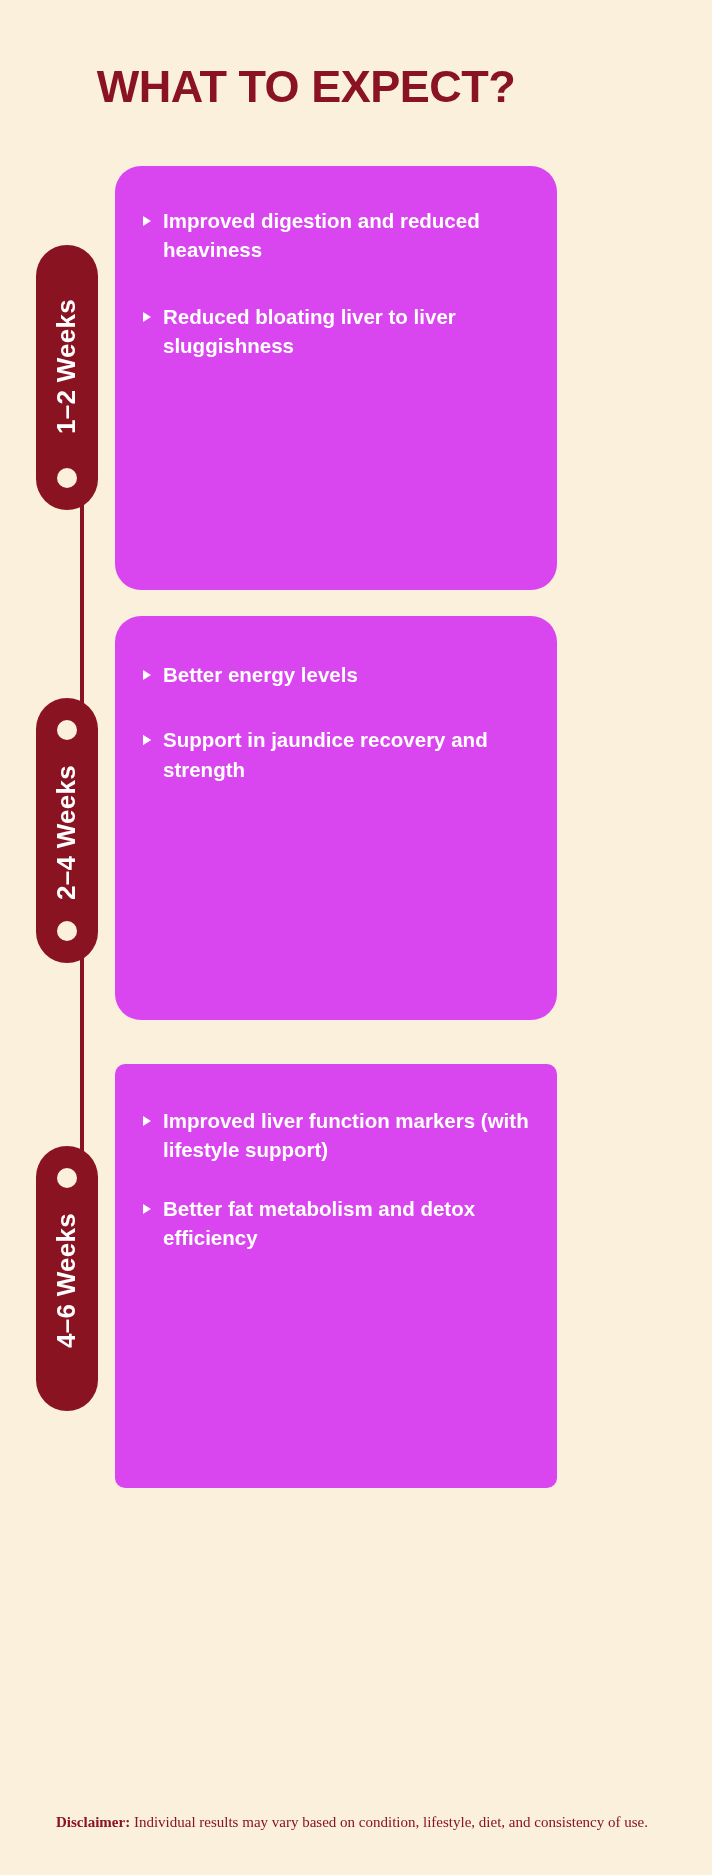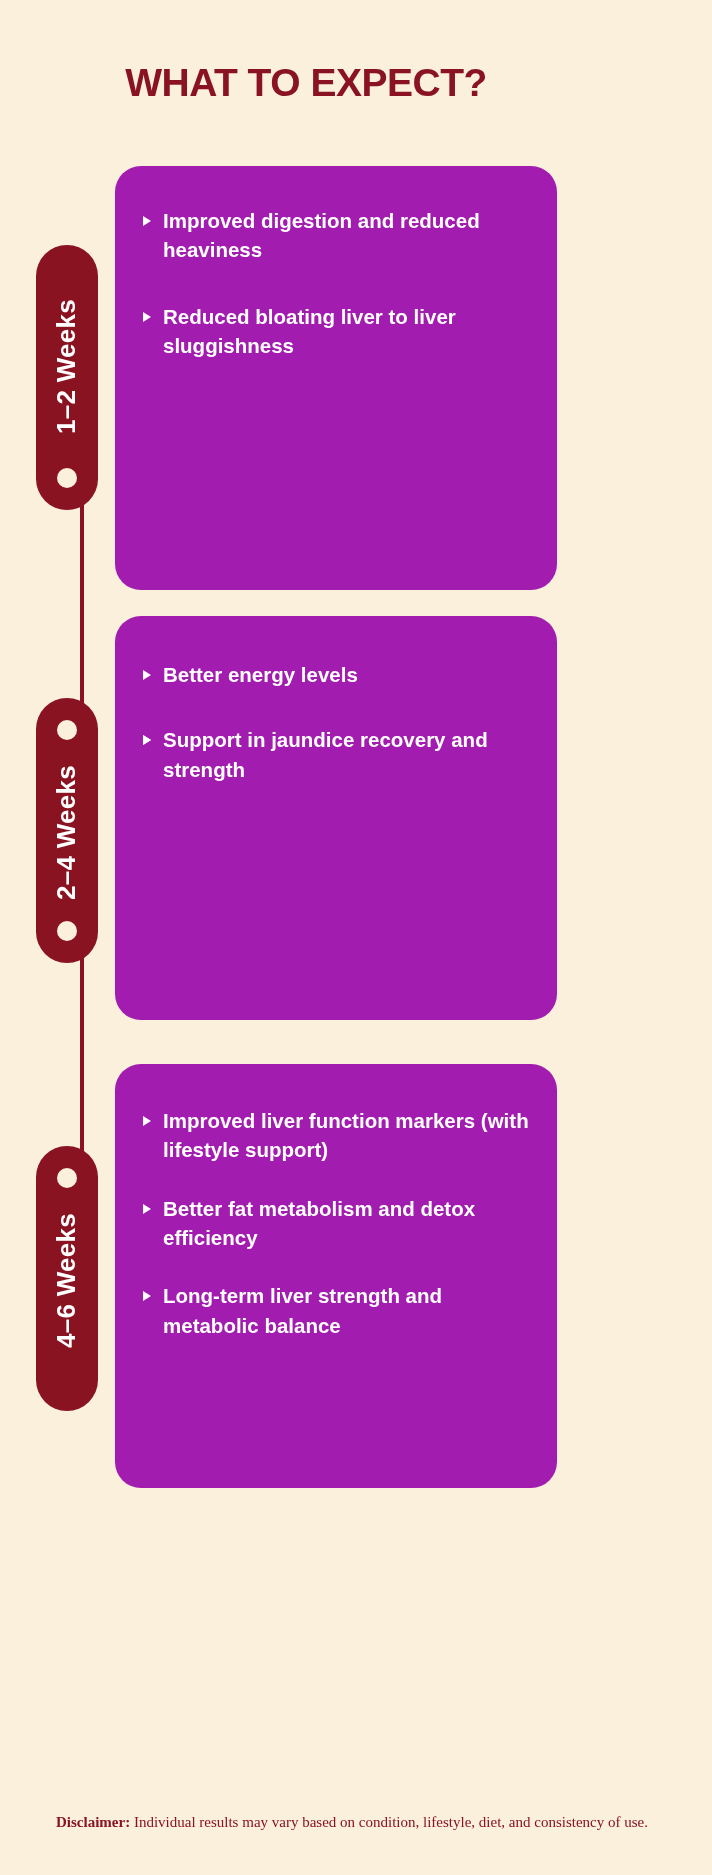--- a/index.html
+++ b/index.html
@@ -23,21 +23,21 @@
     background: #faf0dc;
   }
 
   
   .title {
     position: absolute;
     top: 62px;
     left: 0;
     width: 612px;
     text-align: center;
-    font-size: 39px;
+    font-size: 45px;
     font-weight: 700;
     letter-spacing: -0.5px;
     color: #8a1322;
     line-height: 1.1;
   }
 
   
   .rail {
     position: absolute;
     left: 80px;
@@ -97,27 +97,27 @@
   }
   .dot-bottom { bottom: 22px; }
   .dot-top    { top: 22px; }
 
   
   .card {
     position: absolute;
     left: 115px;
     width: 442px;
     border-radius: 26px;
-    background: #a21caf;
+    background: #d946ef;
     z-index: 2;
     padding: 40px 28px 30px 28px;
   }
   .card-1 { top: 0;  height: 424px; }
   .card-2 { top: 0;  height: 404px; }
-  .card-3 { top: 0;  height: 424px; }
+  .card-3 { top: 0;  height: 424px; border-radius: 10px; }
 
   .bullets { list-style: none; }
 
   .bullet {
     position: relative;
     display: block;
     color: #ffffff;
     font-size: 20.5px;
     font-weight: 700;
     line-height: 1.43;
@@ -224,24 +224,20 @@
     <div class="card card-3">
       <ul class="bullets">
         <li class="bullet">
           <span class="tri"></span>
           <span>Improved liver function markers (with lifestyle support)</span>
         </li>
         <li class="bullet">
           <span class="tri"></span>
           <span>Better fat metabolism and detox efficiency</span>
         </li>
-        <li class="bullet">
-          <span class="tri"></span>
-          <span>Long-term liver strength and metabolic balance</span>
-        </li>
       </ul>
     </div>
   </div>
 
   <p class="disclaimer">
     <b>Disclaimer:</b><span> Individual results may vary based on condition, lifestyle, diet, and consistency of use.</span>
   </p>
 
 </div>
 

